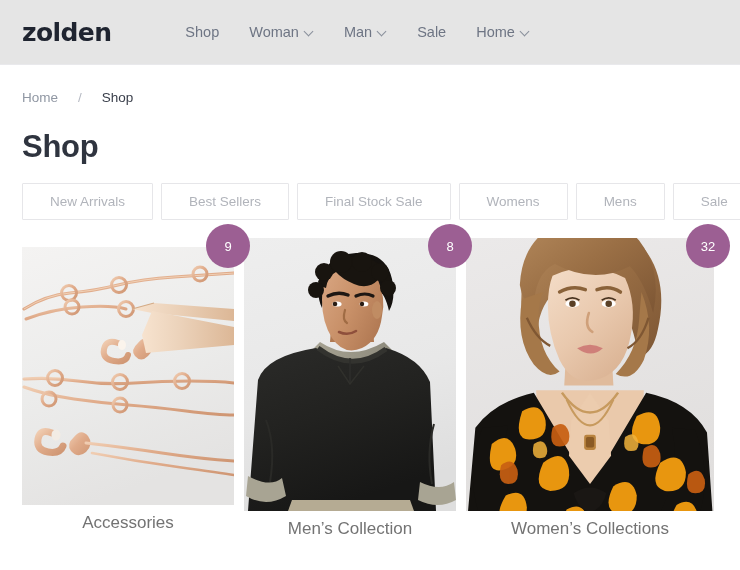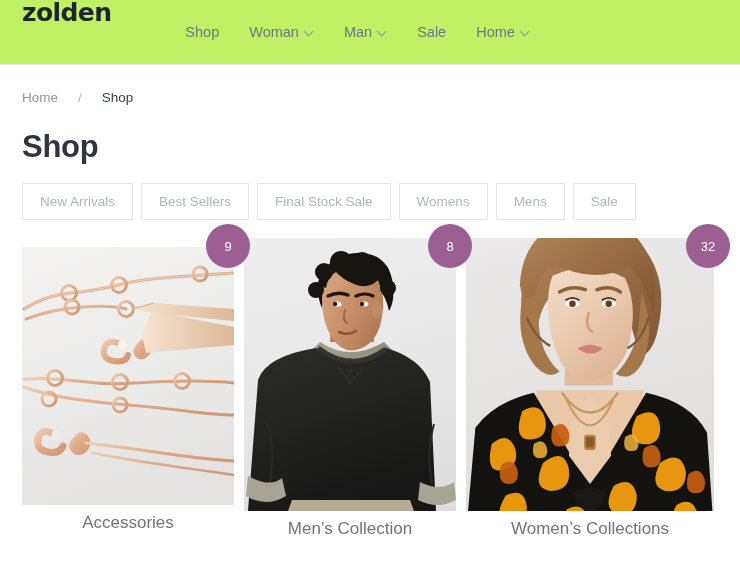--- a/index.html
+++ b/index.html
@@ -13,23 +13,24 @@
   body {
     font-family: "Liberation Sans", sans-serif;
     background: #ffffff;
     color: #3d4451;
     -webkit-font-smoothing: antialiased;
   }
 
   
   .site-header {
     height: 65px;
-    background: #bef264;
+    background: #e5e5e5;
     border-bottom: 1px solid #e9e9ec;
     display: flex;
+    align-items: center;
     padding: 0 24px 0 22px;
   }
 
   .brand-logo {
     font-family: "DejaVu Sans", sans-serif;
     font-size: 25px;
     font-weight: 700;
     letter-spacing: -0.6px;
     color: #1f2430;
     line-height: 1;
@@ -113,21 +114,21 @@
     gap: 8px;
     white-space: nowrap;
   }
 
   .filter-pill {
     border: 1px solid #e6e6e9;
     background: #ffffff;
     color: #b1b4bb;
     font-size: 13.5px;
     font-family: "Liberation Sans", sans-serif;
-    padding: 10px 17px;
+    padding: 10px 27px;
     line-height: 1.15;
     cursor: pointer;
     flex: 0 0 auto;
     border-radius: 1px;
   }
 
   
   .product-grid {
     margin-top: 18px;
     display: flex;

